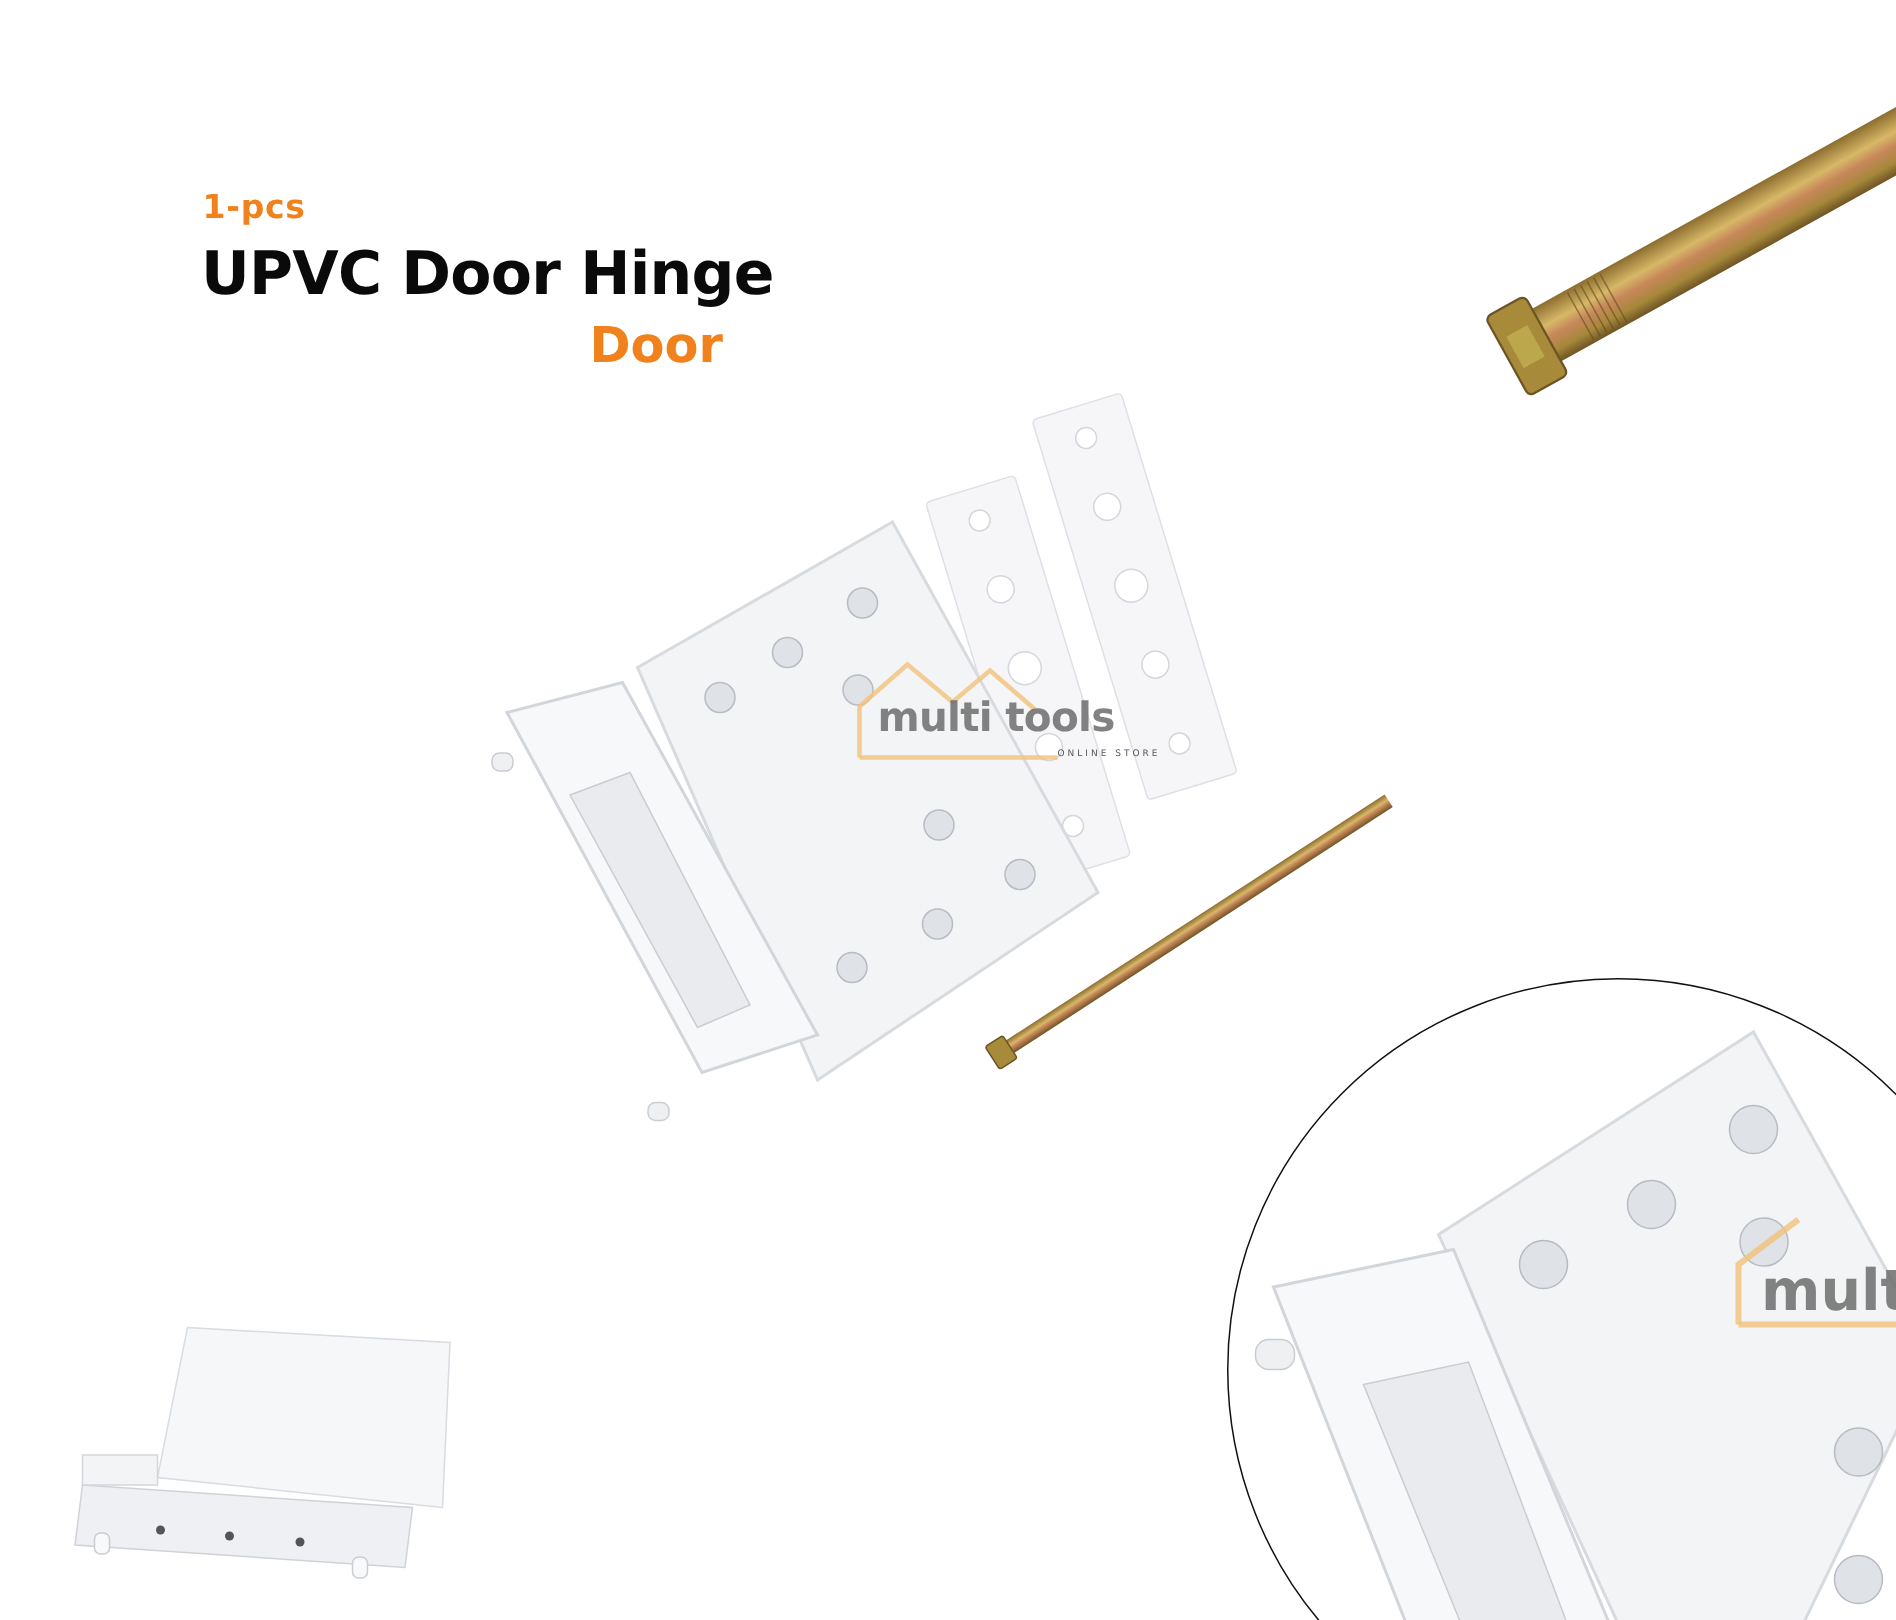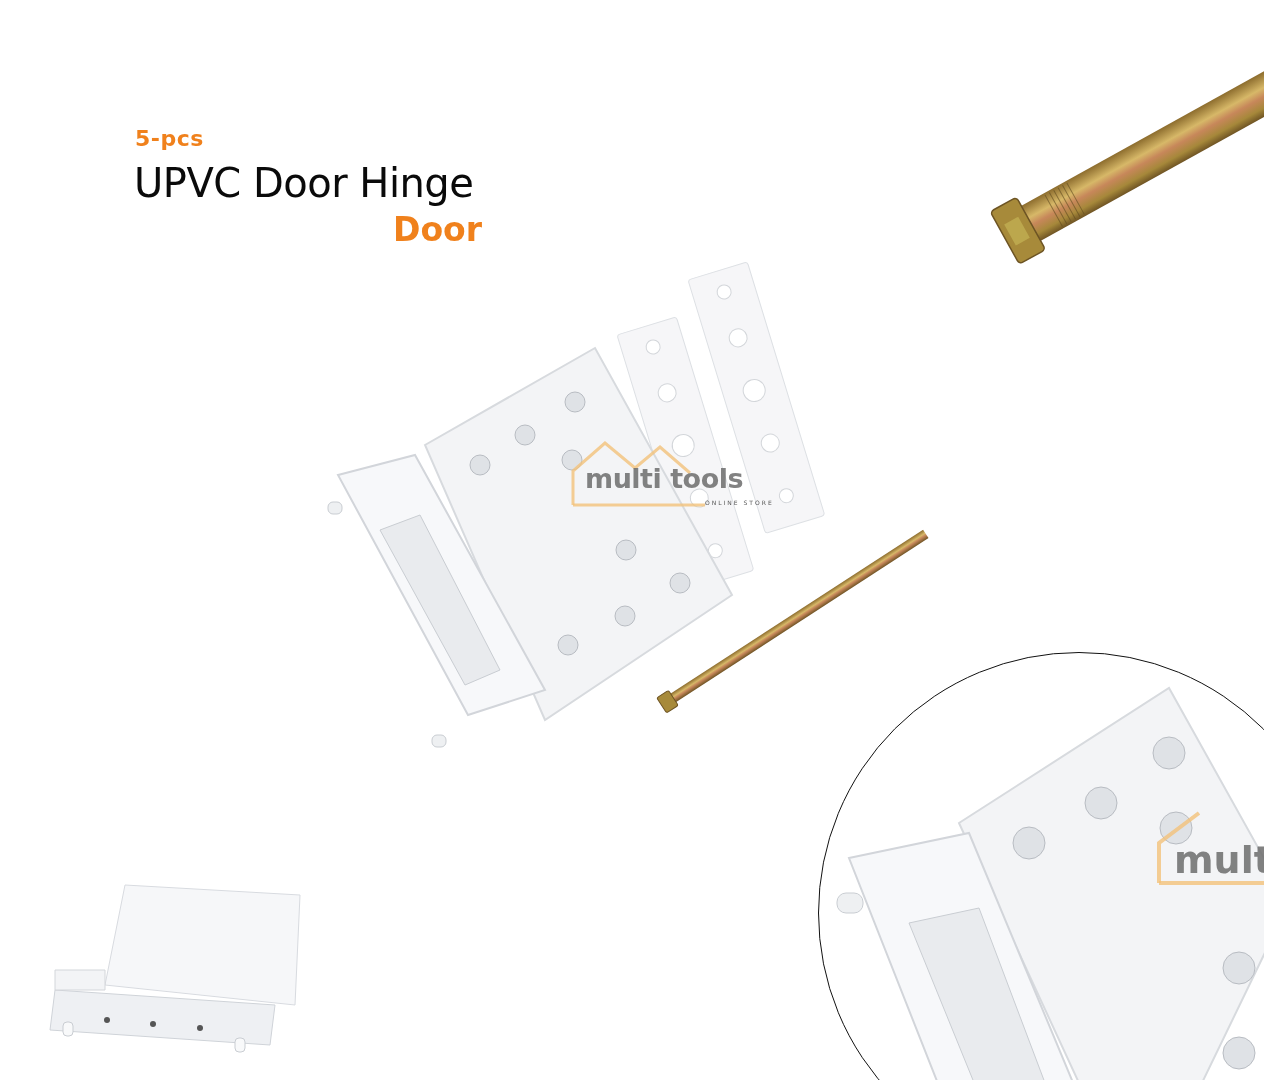--- a/index.html
+++ b/index.html
@@ -1,32 +1,32 @@
 <!DOCTYPE html>
 <html><head>
 <meta charset="utf-8">
 <style>
   html, body { margin:0; padding:0; }
   body { width:1264px; height:1080px; background:#ffffff; position:relative; overflow:hidden; font-family:"DejaVu Sans", sans-serif; }
   .abs { position:absolute; }
   .qty { left:135px; top:126px; font-size:22px; font-weight:bold; color:#f0811c; letter-spacing:0.5px; }
-  .prod-name { left:134px; top:160px; font-size:40px; font-weight:400; color:#0a0a0a; letter-spacing:-0.5px; }
+  .prod-name { left:134px; top:160px; font-size:40px; font-weight:700; color:#0a0a0a; letter-spacing:-0.5px; }
   .color-label { left:393px; top:210px; font-size:33px; font-weight:bold; color:#f0811c; }
   .pin-top { left:990px; top:40px; width:274px; height:260px; }
   .hinge-main { left:320px; top:250px; width:620px; height:510px; }
   .hinge-small { left:45px; top:880px; width:265px; height:175px; }
   .zoom-circle { left:818px; top:652px; width:520px; height:520px; border-radius:50%; border:1.5px solid #111; overflow:hidden; background:#fff; }
   .watermark { left:565px; top:433px; width:210px; height:85px; }
   .wm-text { position:absolute; left:20px; top:30px; font-size:27px; font-weight:bold; color:#6d6d6d; opacity:0.85; letter-spacing:-0.5px; }
   .wm-sub { position:absolute; left:140px; top:66px; font-size:6px; color:#555; letter-spacing:2px; }
 </style>
 </head>
 <body>
 
-<div class="abs qty">5-pcs</div>
+<div class="abs qty">1-pcs</div>
 <div class="abs prod-name">UPVC Door Hinge</div>
 <div class="abs color-label">Door</div>
 
 <svg class="abs pin-top" viewBox="0 0 274 260">
   <defs>
     <linearGradient id="pinG" x1="0" y1="0" x2="0" y2="1">
       <stop offset="0" stop-color="#8d6d2e"></stop>
       <stop offset="0.35" stop-color="#d7b868"></stop>
       <stop offset="0.55" stop-color="#c7875a"></stop>
       <stop offset="0.8" stop-color="#a6883a"></stop>

